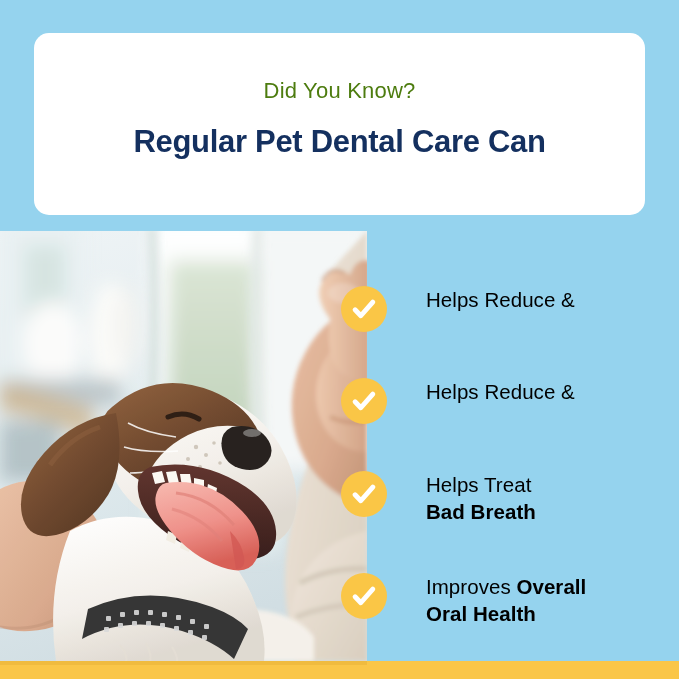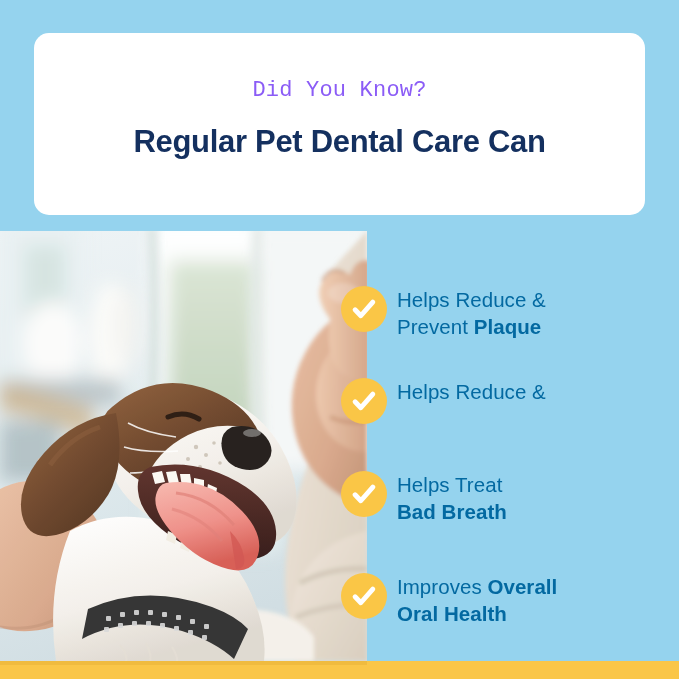--- a/index.html
+++ b/index.html
@@ -33,25 +33,24 @@
     box-sizing: border-box;
     display: flex;
     flex-direction: column;
     align-items: center;
     justify-content: center;
     padding: 6px 18px 12px 18px;
   }
   .eyebrow {
     font-size: 22px;
     font-weight: 400;
-    color: #8b5cf6;
+    color: #4d7c0f;
     letter-spacing: 0.2px;
     line-height: 1;
     margin-bottom: 20px;
-    font-family: Liberation Mono, monospace;
   }
   .headline {
     font-size: 31px;
     font-weight: 700;
     color: #14305f;
     text-align: right;
     line-height: 1.28;
     letter-spacing: -0.3px;
     white-space: nowrap;
   }
@@ -101,25 +100,25 @@
     justify-content: center;
   }
   .check-badge svg {
     display: block;
     width: 30px;
     height: 30px;
     margin-top: -1px;
   }
 
   .benefit-text {
-    margin-left: 10px;
+    margin-left: 39px;
     margin-top: 1px;
     font-size: 20.5px;
     line-height: 1.30;
-    color: #0369a1;
+    color: #000000;
     font-weight: 400;
     letter-spacing: 0.05px;
   }
   .benefit-text b {
     font-weight: 700;
   }
   .benefit-text .bt-line { display: block; }
 
   
   .bottom-bar {
@@ -347,21 +346,20 @@
   <div class="benefits">
 
     <div class="benefit-row r0">
       <span class="check-badge">
         <svg viewBox="0 0 32 32" xmlns="http://www.w3.org/2000/svg">
           <path d="M6.5 16.8 L12.6 23.2 L25.4 8.6" fill="none" stroke="#ffffff" stroke-width="5.2" stroke-linecap="round" stroke-linejoin="round"></path>
         </svg>
       </span>
       <span class="benefit-text">
         <span class="bt-line"><span>Helps Reduce &amp;</span></span>
-        <span class="bt-line"><span>Prevent </span><b>Plaque</b></span>
       </span>
     </div>
 
     <div class="benefit-row r1">
       <span class="check-badge">
         <svg viewBox="0 0 32 32" xmlns="http://www.w3.org/2000/svg">
           <path d="M6.5 16.8 L12.6 23.2 L25.4 8.6" fill="none" stroke="#ffffff" stroke-width="5.2" stroke-linecap="round" stroke-linejoin="round"></path>
         </svg>
       </span>
       <span class="benefit-text">

